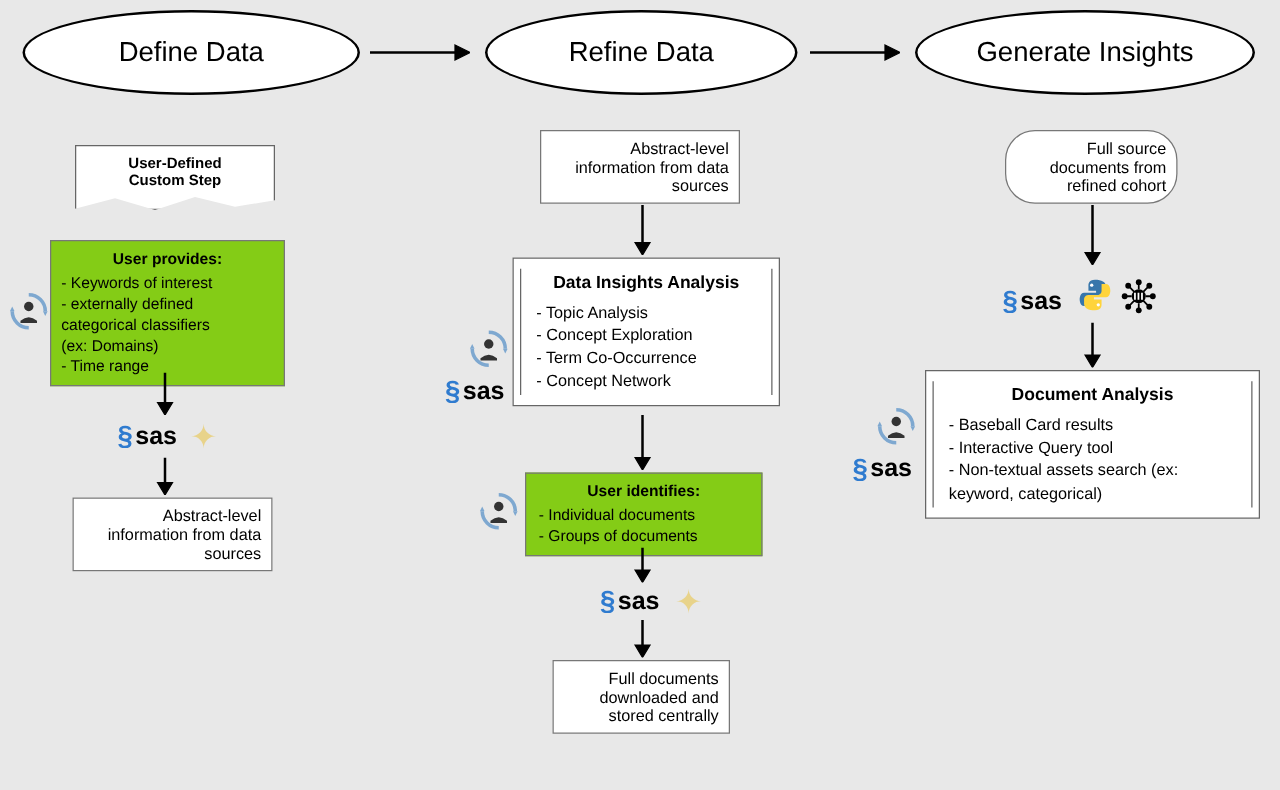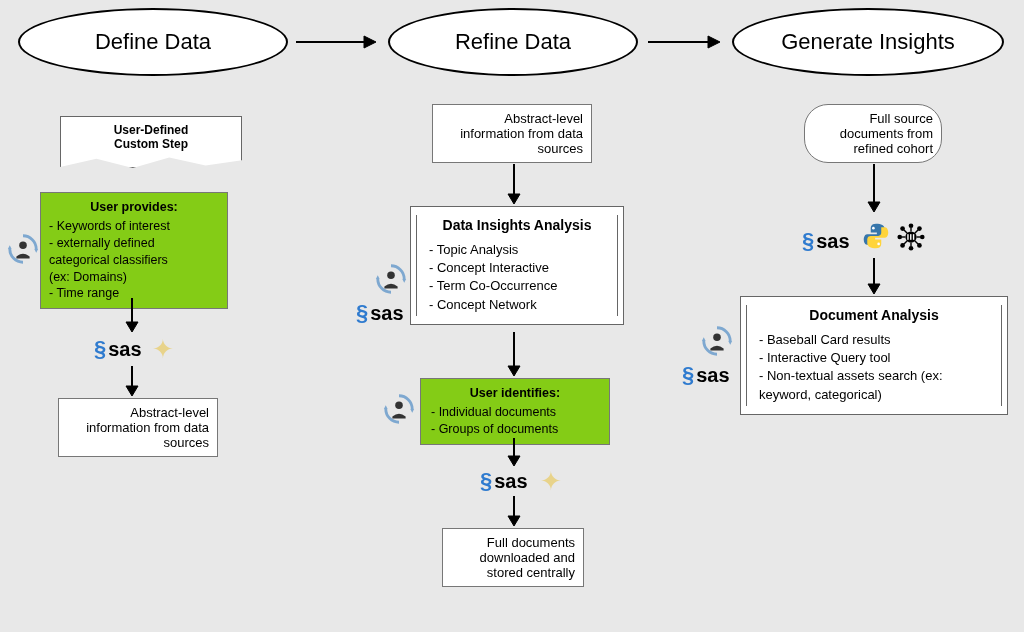--- a/index.html
+++ b/index.html
@@ -123,21 +123,21 @@
 
 <svg class="arrow" style="left:296px; top:32px; width:80px; height:20px;">
     <line x1="0" y1="10" x2="68" y2="10" stroke-width="2"></line>
     <polygon points="68,4 80,10 68,16"></polygon>
   </svg>
 <svg class="arrow" style="left:648px; top:32px; width:72px; height:20px;">
     <line x1="0" y1="10" x2="60" y2="10" stroke-width="2"></line>
     <polygon points="60,4 72,10 60,16"></polygon>
   </svg>
 
-<div class="doc-step" style="left:60px; top:116px; width:182px; height:52px;"><span style="white-space:pre-line;">User-Defined
+<div class="doc-step" style="left:60px; top:116px; width:160px; height:52px;"><span style="white-space:pre-line;">User-Defined
 Custom Step</span></div>
 
 <div class="box blue" style="left:40px; top:192px; width:188px;">
   <div class="title">User provides:</div>
   <div style="white-space:pre-line;">- Keywords of interest
 - externally defined
 categorical classifiers
 (ex: Domains)
 - Time range</div>
 </div>
@@ -179,21 +179,21 @@
 
 <svg class="arrow" style="left:504px; top:164px; width:20px; height:40px;">
     <line x1="10" y1="0" x2="10" y2="30" stroke-width="2"></line>
     <polygon points="4,30 10,40 16,30"></polygon>
   </svg>
 
 <div class="dashboard" style="left:410px; top:206px; width:214px;">
   <div class="title">Data Insights Analysis</div>
   <ul>
     <li>Topic Analysis</li>
-    <li>Concept Interactive</li>
+    <li>Concept Exploration</li>
     <li>Term Co-Occurrence</li>
     <li>Concept Network</li>
   </ul>
 </div>
 
 <div class="user-icon" style="left:374px; top:262px;">
   <svg viewBox="0 0 36 36">
       <path d="M18 4 A14 14 0 0 1 32 18" fill="none" stroke="#7ea8d0" stroke-width="3"></path>
       <polygon points="30,18 34,18 32,22" fill="#7ea8d0"></polygon>
       <path d="M18 32 A14 14 0 0 1 4 18" fill="none" stroke="#7ea8d0" stroke-width="3"></path>

